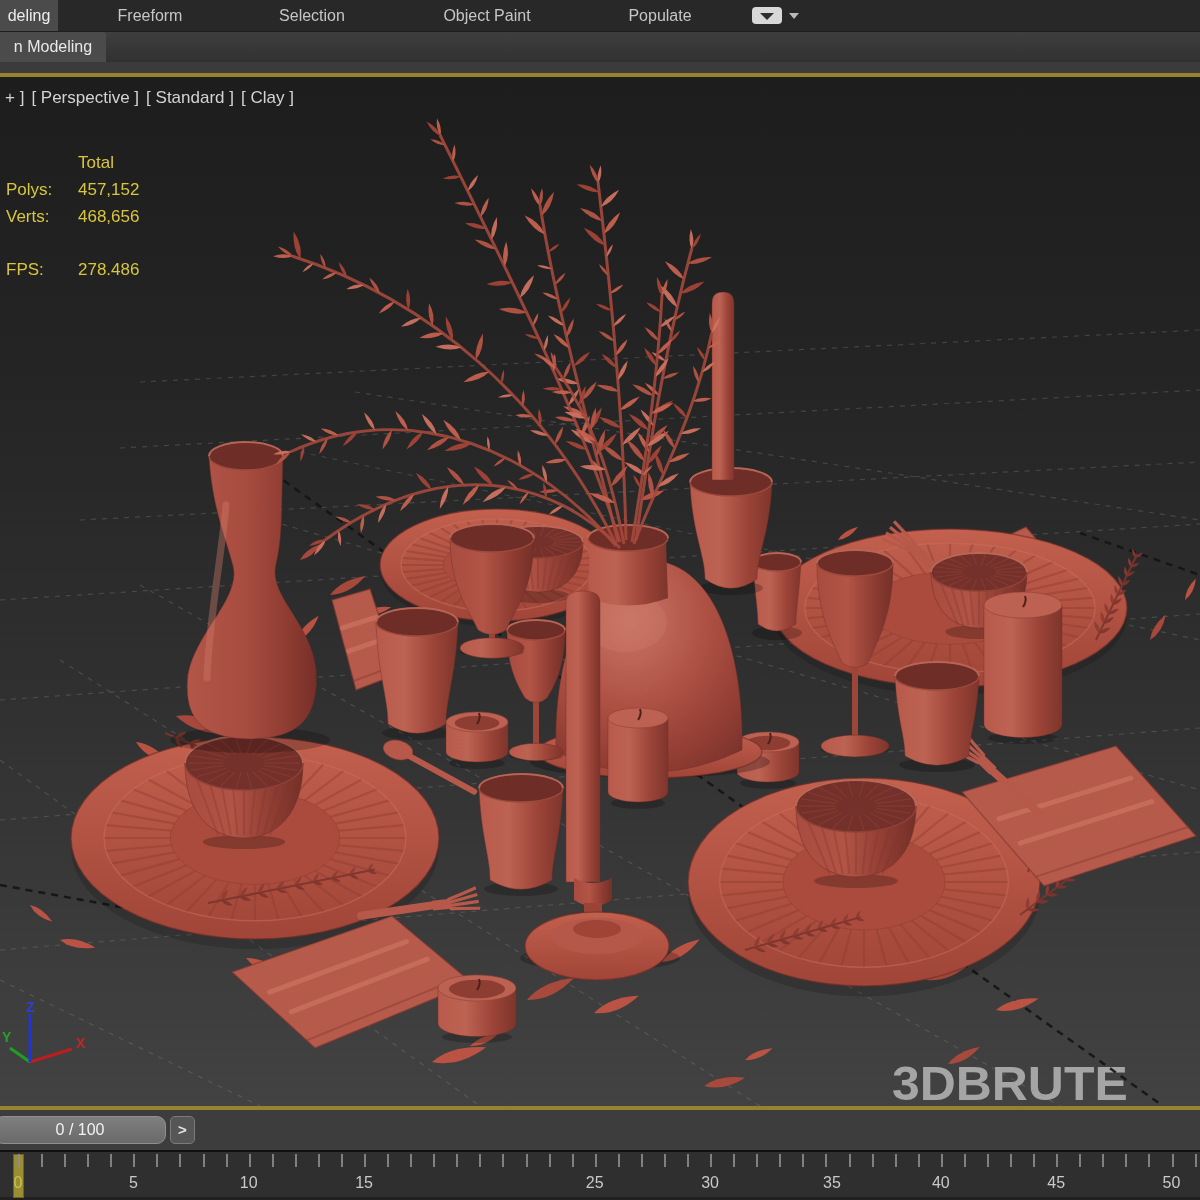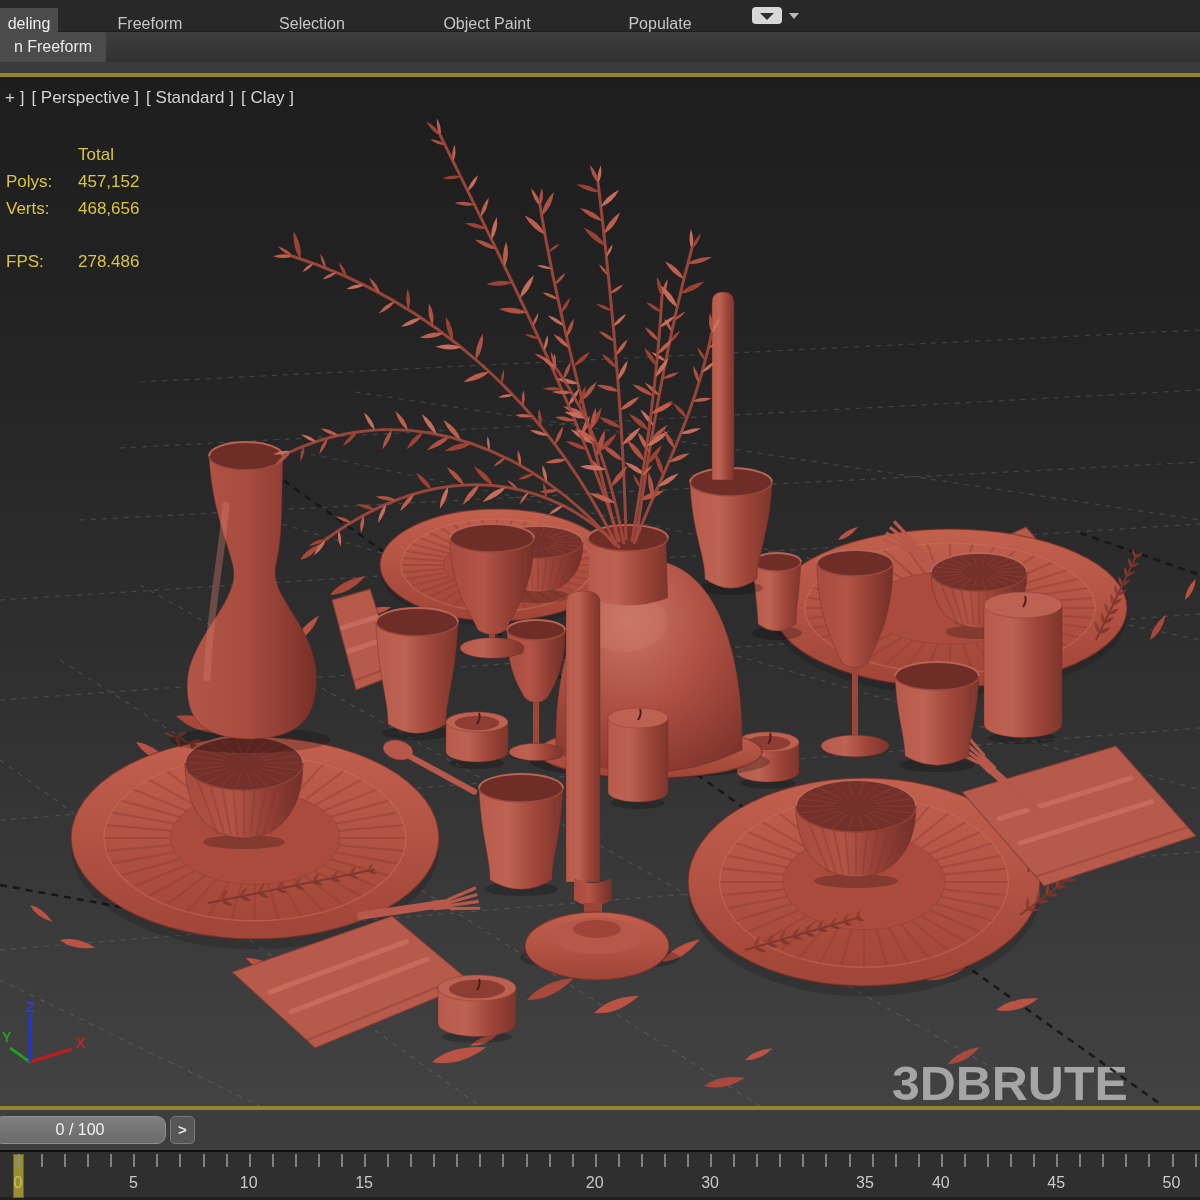--- a/index.html
+++ b/index.html
@@ -2,41 +2,41 @@
 <html style="--viewport-border: #97832f; --stats-text: #d9c63c; --frame-marker: #9b8d34; --clay-base: #ad4f43; --background-top: #1d1d1d; --background-bottom: #424242;"><head>
 <meta charset="utf-8">
 <style>
   html,body{margin:0;padding:0;background:#1a1a1a;}
   *{box-sizing:border-box;}
   .app{position:relative;width:1200px;height:1200px;overflow:hidden;
        font-family:"Liberation Sans","DejaVu Sans",sans-serif;background:#262626;}
 
   
   .menubar{position:relative;width:100%;height:32px;background:#282828;border-bottom:1px solid #1e1e1e;}
-  .menutab{position:absolute;top:8px;height:31px;line-height:31px;text-align:center;
+  .menutab{position:absolute;top:0;height:31px;line-height:31px;text-align:center;
            font-size:16px;color:#c6c6c6;cursor:default;}
   .menutab.active{background:#4b4b4b;color:#ededed;}
   .ribbon-toggle{position:absolute;left:752px;top:7px;width:30px;height:17px;background:#d8d8d8;border-radius:4px;}
   .ribbon-toggle .tri{position:absolute;left:8px;top:6px;width:0;height:0;
                       border:7px solid transparent;border-top:7px solid #2e2e2e;border-bottom:0;}
   .ribbon-caret{position:absolute;left:789px;top:13px;width:0;height:0;
                 border:5px solid transparent;border-top:6px solid #b9b9b9;border-bottom:0;}
 
   .ribbonrow{position:relative;width:100%;height:30px;background:linear-gradient(#3e3e3e,#313131);}
   .panel-tab{position:absolute;left:0;top:0;width:106px;height:30px;background:#4b4b4b;
              color:#e9e9e9;font-size:16px;line-height:30px;text-align:center;border-radius:0 3px 0 0;}
   .strip{width:100%;height:11px;background:#3b3b3b;}
   .vline{width:100%;height:4px;background:var(--viewport-border,#97832f);}
 
   
   .viewport{position:relative;width:100%;height:1029px;
             background:linear-gradient(180deg,#1d1d1d 0%,#242424 28%,#303030 60%,#3d3d3d 88%,#424242 100%);}
   .vplabel{position:absolute;left:5px;top:11px;z-index:3;font-size:17px;color:#d3d3d3;white-space:nowrap;}
   .vplabel span{margin-right:7px;cursor:default;}
-  .stats{position:absolute;left:6px;top:64px;z-index:3;font-size:17px;color:var(--stats-text,#d9c63c);}
+  .stats{position:absolute;left:6px;top:72px;z-index:3;font-size:17px;color:var(--stats-text,#d9c63c);}
   .stats .row{display:flex;height:27px;line-height:27px;}
   .stats .lab{width:72px;}
   .stats .gap{height:26px;}
   .watermark{position:absolute;right:72px;top:979px;z-index:1;font-size:48px;font-weight:800;
              letter-spacing:0px;color:#b3b3b3;opacity:.88;transform:scaleX(1.04);transform-origin:right;}
   .scene-svg{position:absolute;left:0;top:0;width:1200px;height:1029px;z-index:2;pointer-events:none;}
   .axis-svg{position:absolute;left:0;top:925px;width:110px;height:85px;z-index:3;}
   .axis-svg text{font-size:14px;font-weight:bold;font-family:"Liberation Sans",sans-serif;}
 
   
@@ -68,21 +68,21 @@
     <div class="menutab" style="left:262px;width:100px">Selection</div>
     <div class="menutab" style="left:422px;width:130px">Object Paint</div>
     <div class="menutab" style="left:610px;width:100px">Populate</div>
     <div class="ribbon-toggle">
         <div class="tri"></div>
       </div>
     <div class="ribbon-caret"></div>
   </div>
 
   <div class="ribbonrow">
-    <div class="panel-tab">n Freeform</div>
+    <div class="panel-tab">n Modeling</div>
   </div>
 
   <div class="strip"></div>
   <div class="vline"></div>
 
   <div class="viewport">
     <div class="watermark">3DBRUTE</div>
 
     <svg class="scene-svg" id="scene" viewBox="0 77 1200 1029">
       <defs>
@@ -1112,21 +1112,21 @@
       <div class="tick" style="left: 1102.29px;"></div>
       <div class="tick" style="left: 1125.36px;"></div>
       <div class="tick" style="left: 1148.43px;"></div>
       <div class="tick" style="left: 1171.5px;"></div>
       <div class="tick" style="left: 1194.57px;"></div>
       <div class="rlabel cur" style="left: 18px;">0</div>
       <div class="rlabel" style="left: 133.35px;">5</div>
       <div class="rlabel" style="left: 248.7px;">10</div>
       <div class="rlabel" style="left: 364.05px;">15</div>
       <div class="rlabel" style="left: 479.4px; margin-top: 36px;">20</div>
-      <div class="rlabel" style="left: 594.75px;">20</div>
+      <div class="rlabel" style="left: 594.75px;">25</div>
       <div class="rlabel" style="left: 710.1px;">30</div>
-      <div class="rlabel" style="left: 865px;">35</div>
+      <div class="rlabel" style="left: 832px;">35</div>
       <div class="rlabel" style="left: 940.8px;">40</div>
       <div class="rlabel" style="left: 1056.15px;">45</div>
       <div class="rlabel" style="left: 1171.5px;">50</div>
     </div>
 
 </div>
 
 </body></html>

